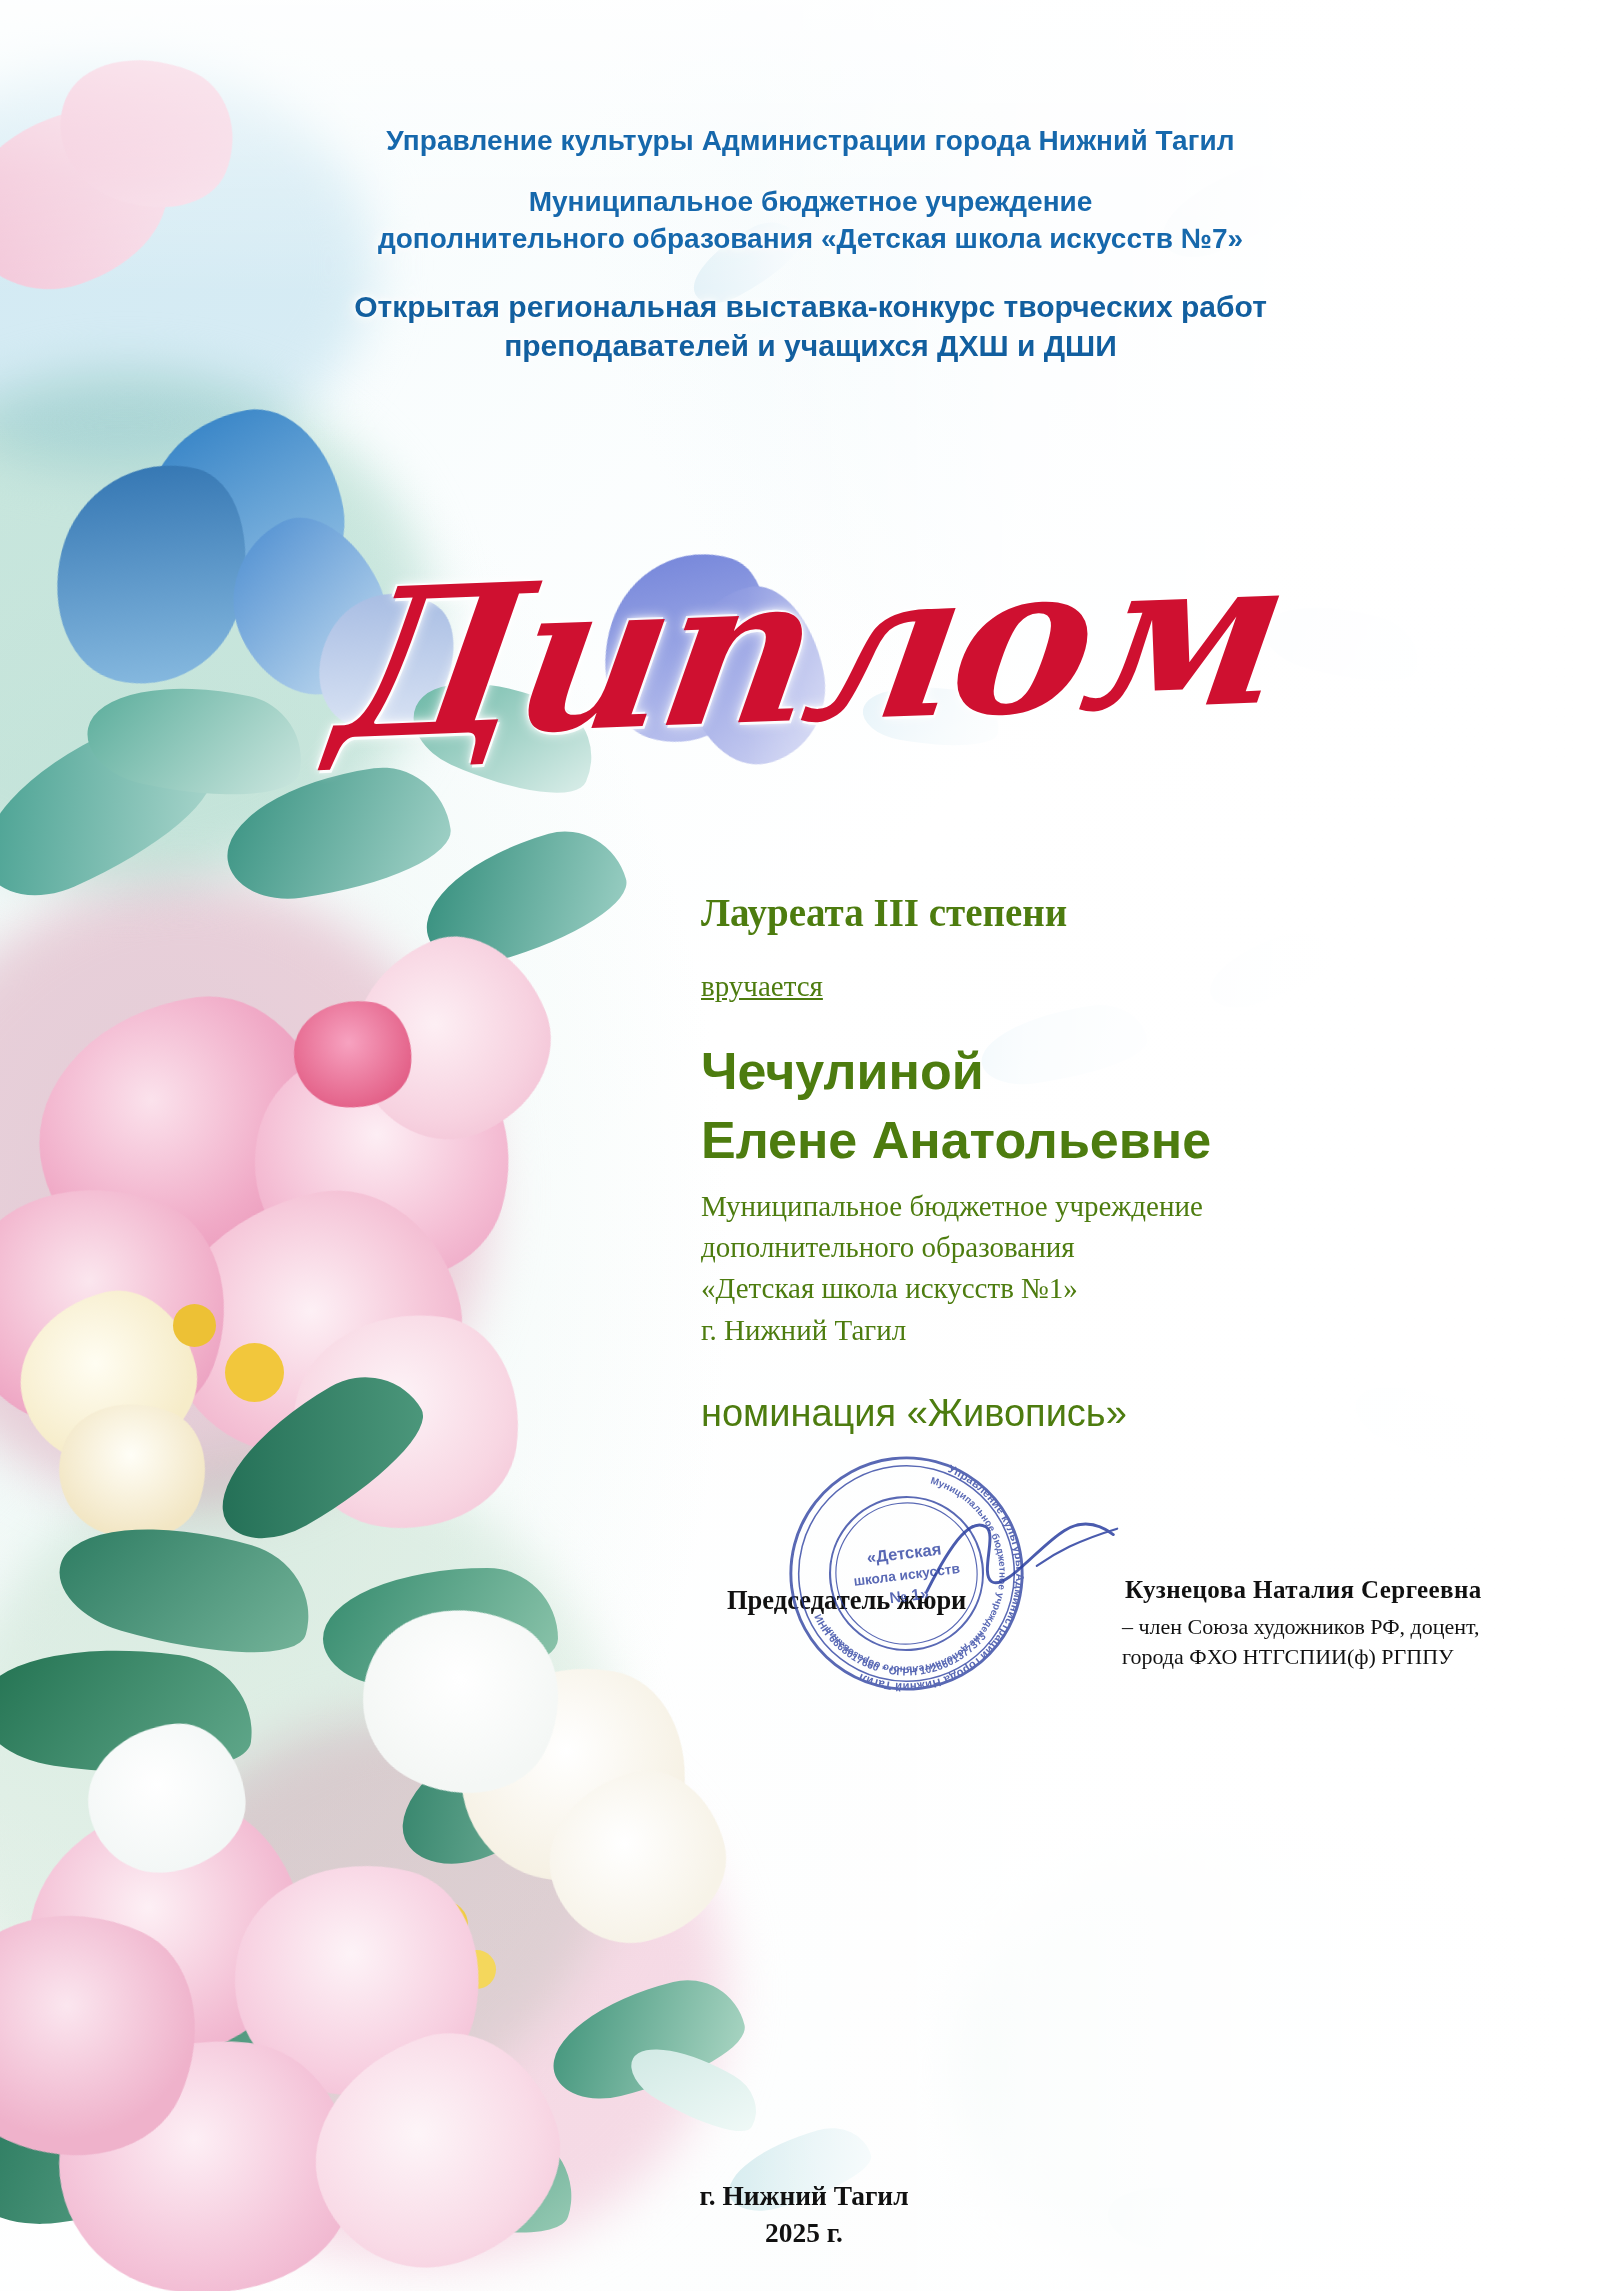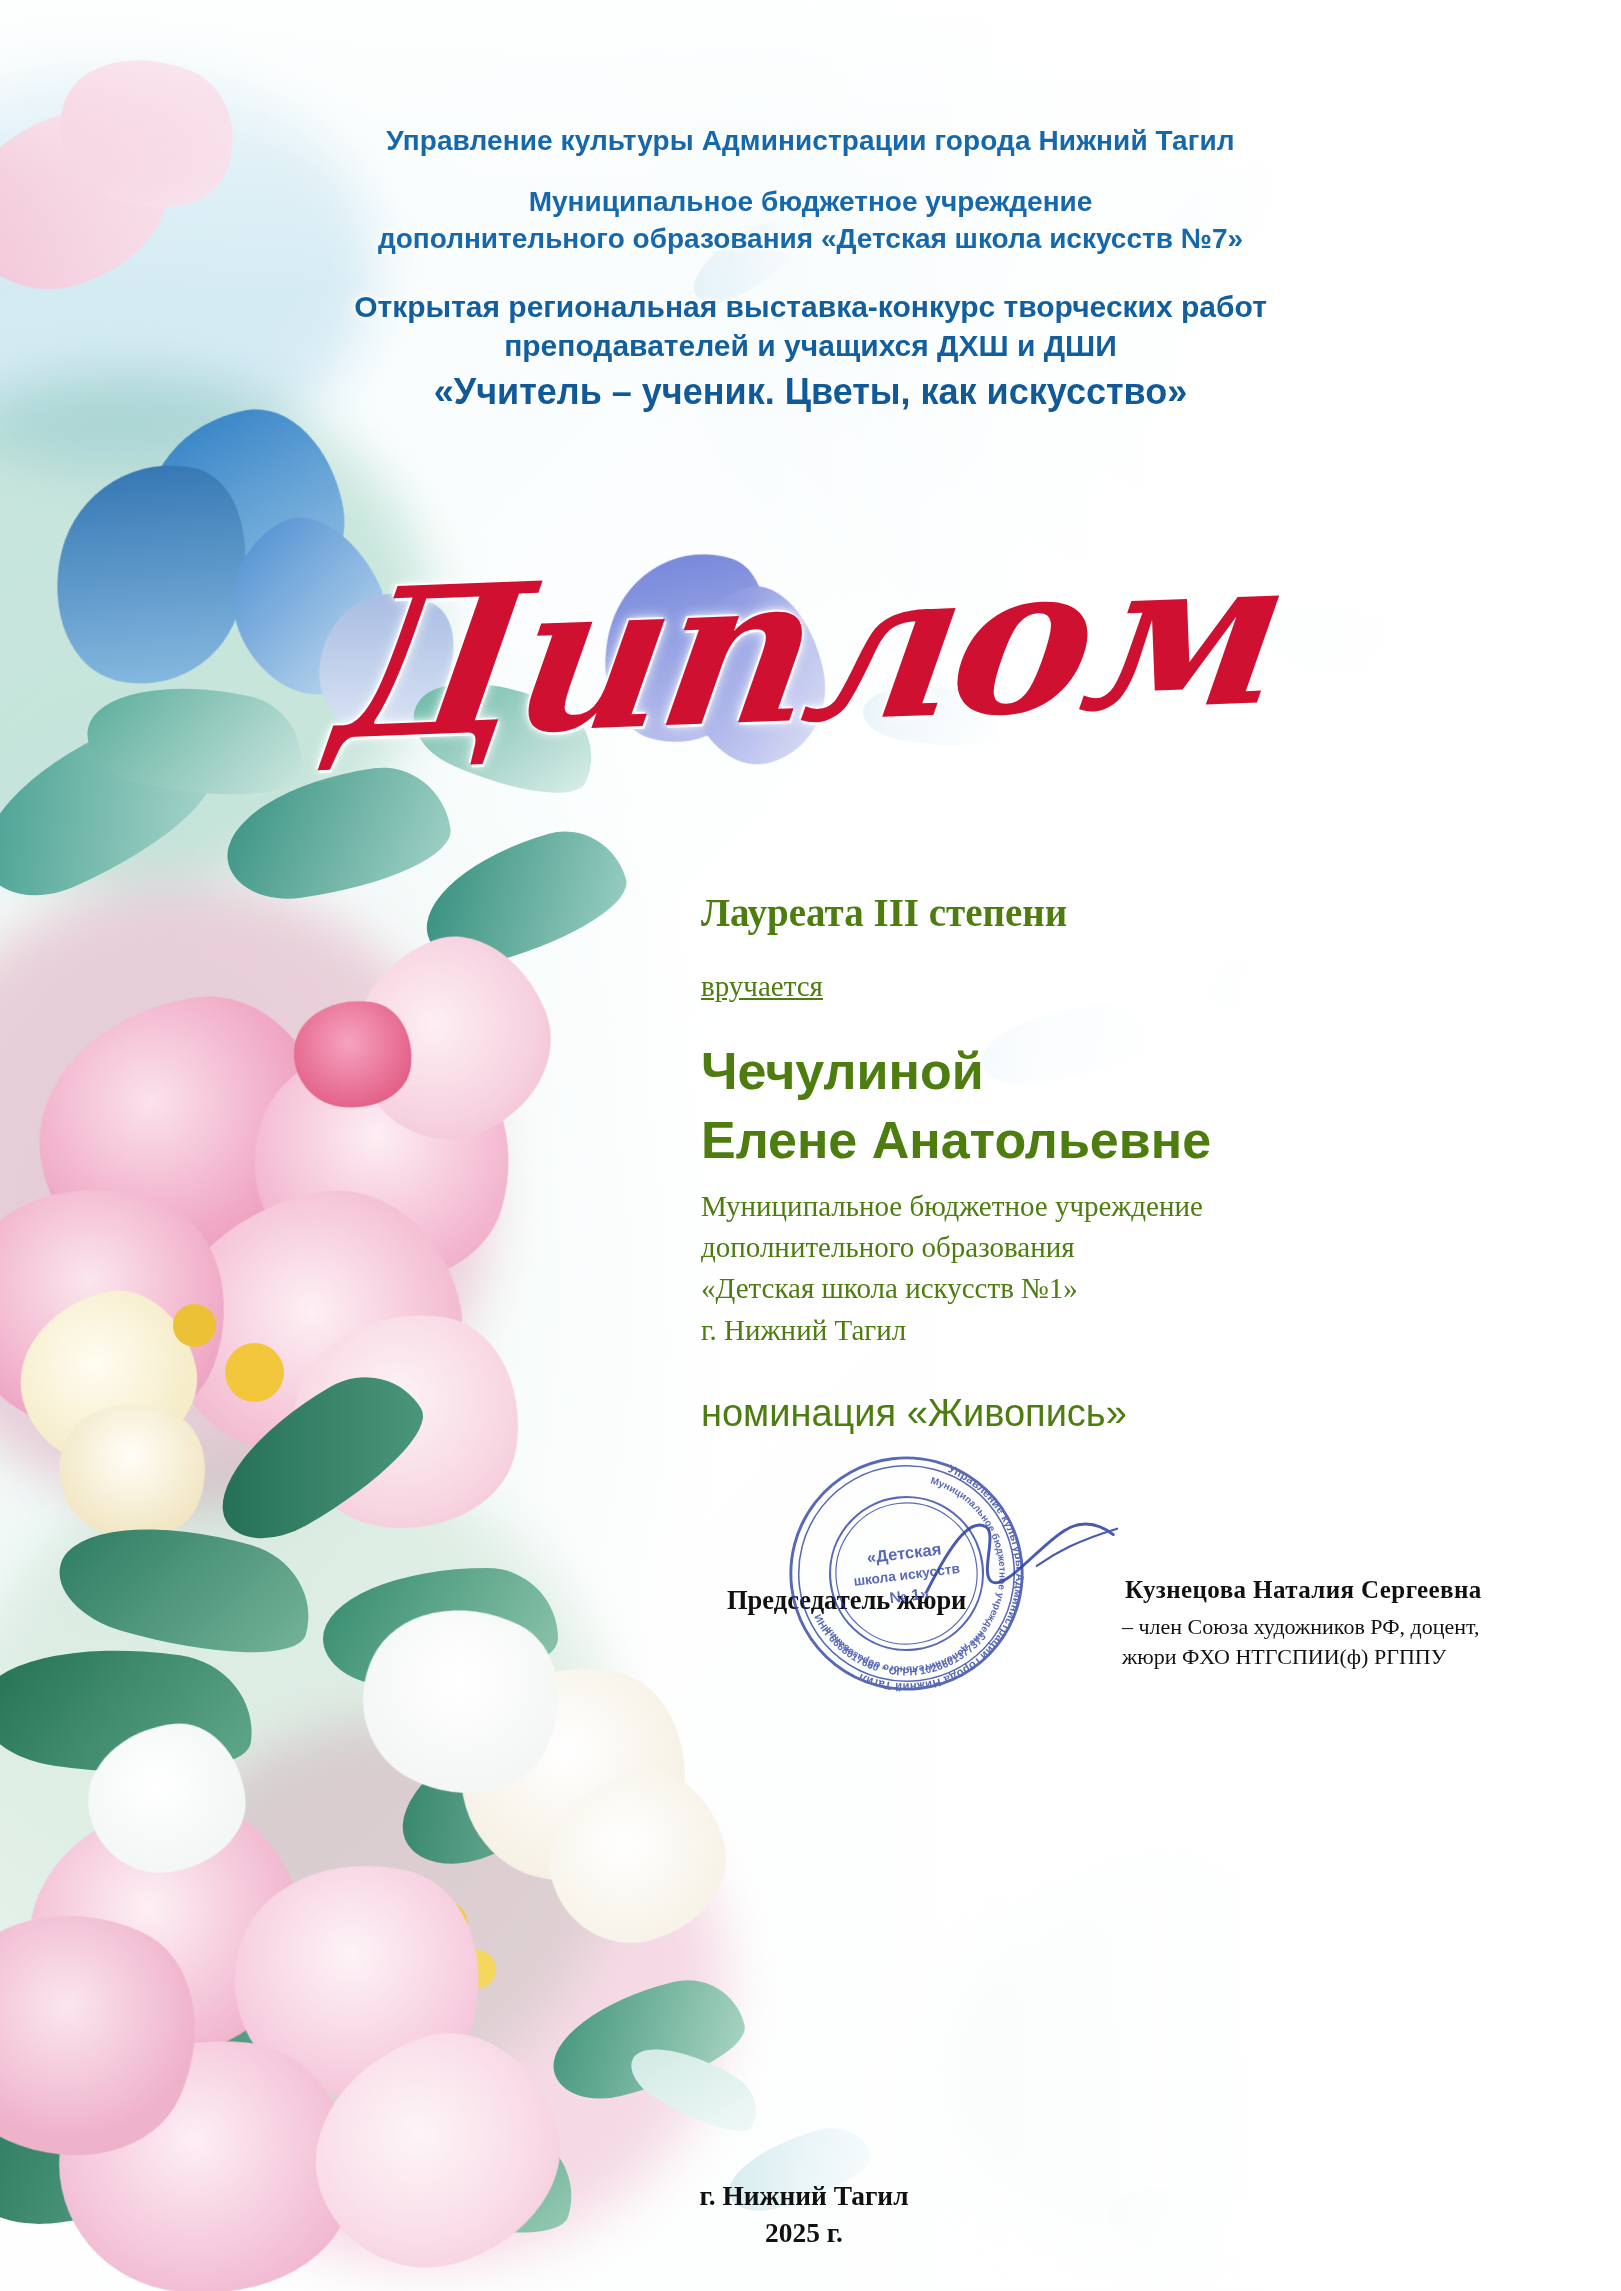--- a/index.html
+++ b/index.html
@@ -334,21 +334,20 @@
     <div class="header-block">
       <div class="org-line">Управление культуры Администрации города Нижний Тагил</div>
       <div class="inst">
         <div>Муниципальное бюджетное учреждение</div>
         <div>дополнительного образования «Детская школа искусств №7»</div>
       </div>
       <div class="contest">
         <div>Открытая региональная выставка-конкурс творческих работ</div>
         <div>преподавателей и учащихся ДХШ и ДШИ</div>
       </div>
-      <div class="contest-title">«Учитель – ученик. Цветы, как искусство»</div>
     </div>
 
     <div class="diplom-wrap">
       <span class="diplom">Диплом</span>
     </div>
 
     <div class="right-col degree">Лауреата III степени</div>
 
     <div class="right-col awarded">вручается</div>
 
@@ -363,21 +362,21 @@
       <div>«Детская школа искусств №1»</div>
       <div>г. Нижний Тагил</div>
     </div>
 
     <div class="right-col nomination">номинация «Живопись»</div>
 
     <div class="chair-label">Председатель жюри</div>
     <div class="chair-name">Кузнецова  Наталия  Сергеевна</div>
     <div class="chair-desc">
       <div>– член Союза художников РФ, доцент,</div>
-      <div>жюри ФХО НТГСПИИ(ф) РГППУ</div>
+      <div>города ФХО НТГСПИИ(ф) РГППУ</div>
     </div>
 
     <div class="signature-ink">
       <svg viewBox="0 0 210 110" width="206" height="108" aria-hidden="true">
         <path d="M6,84 C34,28 52,10 66,18 C78,25 60,66 72,74 C86,83 120,38 146,22 C164,11 180,14 196,26" fill="none" stroke="#2b3fa0" stroke-width="3" stroke-linecap="round"></path>
         <path d="M118,58 C138,44 160,32 200,20" fill="none" stroke="#2b3fa0" stroke-width="2.2" stroke-linecap="round"></path>
       </svg>
     </div>
 
     <div class="stamp">

